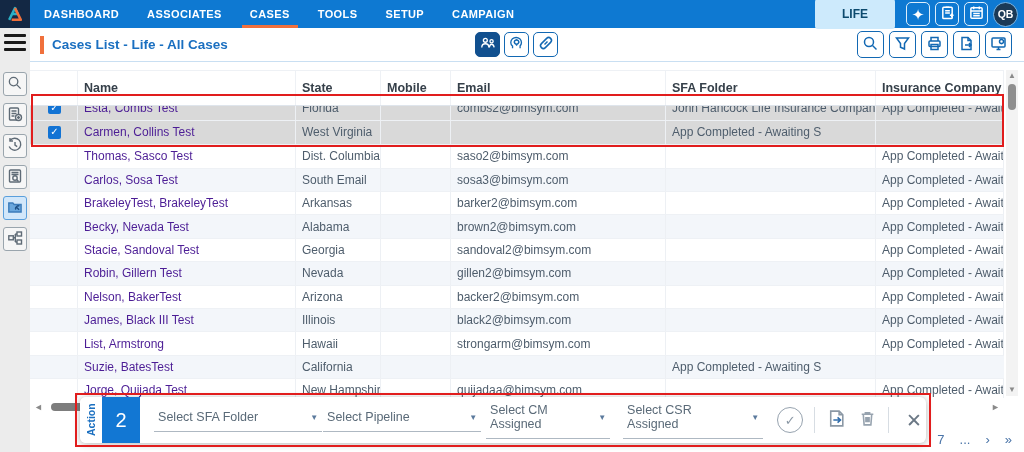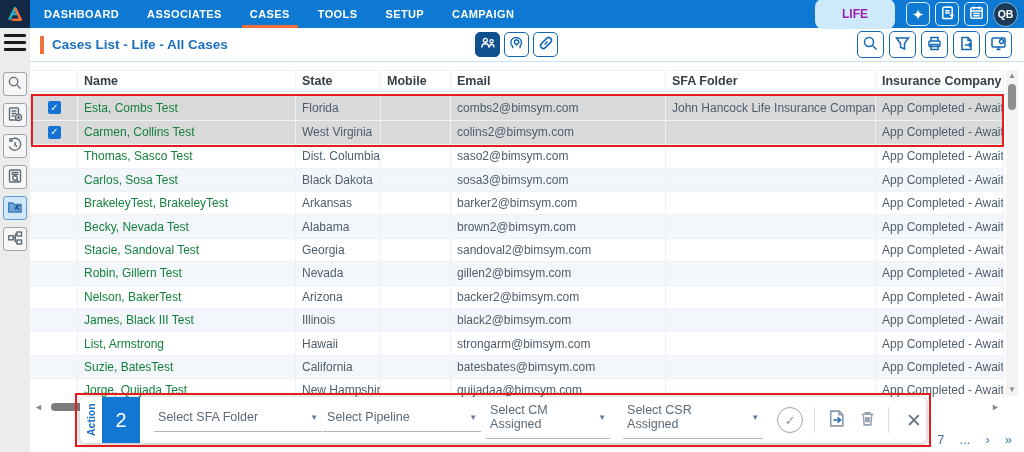--- a/index.html
+++ b/index.html
@@ -11,22 +11,22 @@
   }
   
   .topnav { position:absolute; left:0; top:0; width:1024px; height:28px;
     background:#0e79d2; display:flex; align-items:center; z-index:5; }
   .logo { width:30px; height:28px; background:#132844; display:flex; align-items:center; justify-content:center; flex:0 0 auto; }
   .nav-items { display:flex; height:28px; }
   .nav-item { position:relative; color:#fff; font-size:11px; font-weight:bold; letter-spacing:.4px;
     padding:0 14px; line-height:28px; cursor:pointer; text-decoration:none; }
   .nav-item.active::after { content:""; position:absolute; left:6px; right:6px; bottom:0; height:3px; background:#f0703c; }
   .nav-right { margin-left:auto; display:flex; align-items:center; gap:5px; padding-right:6px; }
-  .life-btn { background:#cdeafc; color:#a21caf; border:none; font-family:inherit; font-weight:bold;
-    font-size:12px; padding:8px 27px; border-radius:8px; margin-right:6px; cursor:pointer; }
+  .life-btn { background:#cdeafc; color:#0c4a6e; border:none; font-family:inherit; font-weight:bold;
+    font-size:12px; padding:8px 27px; border-radius:3px; margin-right:6px; cursor:pointer; }
   .nav-ic { width:24px; height:24px; border:1.5px solid #ddeefb; border-radius:5px; background:transparent;
     color:#fff; display:flex; align-items:center; justify-content:center; cursor:pointer; }
   .nav-ic svg { stroke:#fff; fill:none; stroke-width:1.6; }
   .sparkle { font-size:15px; line-height:1; color:#fff; }
   .qb { width:25px; height:25px; border-radius:50%; background:#1b3a57; border:1px solid #79b7e8;
     color:#fff; font-size:10.5px; font-weight:bold; display:flex; align-items:center; justify-content:center; cursor:pointer; }
   
   .toolbar { position:absolute; left:30px; top:28px; width:994px; height:34px; background:#fff;
     border-bottom:1px solid #c9dff2; display:flex; align-items:center; z-index:4; }
   .accent { width:4px; height:18px; background:#f0703c; margin:0 8px 0 10px; }
@@ -43,33 +43,33 @@
     display:flex; flex-direction:column; align-items:center; padding-top:6px; gap:7px; z-index:4; }
   .burger { width:22px; height:17px; display:flex; flex-direction:column; justify-content:space-between;
     margin-bottom:14px; cursor:pointer; }
   .burger span { display:block; height:3.2px; background:#1a1a1a; border-radius:1px; }
   .side-ic { width:24px; height:24px; border:1px solid #9aa5ad; border-radius:3px; background:#f6f6f6;
     color:#5f6b76; display:flex; align-items:center; justify-content:center; cursor:pointer; }
   .side-ic svg { stroke:currentColor; fill:none; stroke-width:1.4; }
   .side-ic.active { background:#d2e7fa; border-color:#5a9fdc; color:#2b77bd; }
   
   .thead, .trow { display:grid; grid-template-columns:48px 218px 85px 70px 215px 210px minmax(0,1fr); }
-  .thead { position:absolute; left:30px; top:70px; width:974px; height:22px; background:#fff;
+  .thead { position:absolute; left:30px; top:70px; width:974px; height:36px; background:#fff;
     border-bottom:1px solid #dfe5ec; border-top:1px solid #eef1f5; font-size:12.5px; font-weight:bold; color:#36404a;
     align-items:center; z-index:2; }
   .thead .hcell { padding-left:6px; border-right:1px solid #eef1f5; height:100%; display:flex; align-items:center;
     white-space:nowrap; overflow:hidden; }
   .rows { position:absolute; left:30px; top:96px; width:974px; height:302px; overflow:hidden; z-index:1; }
   .trow { height:23.4px; font-size:12px; color:#4e5d6c; border-bottom:1px solid #eef1f5; align-items:center;
     background:#fff; cursor:pointer; }
   .trow.alt { background:#f3f6fa; }
   .trow.selected { background:#d9d9d9; height:24.6px; }
   .cell { padding-left:6px; white-space:nowrap; overflow:hidden; border-right:1px solid #edf0f4; height:100%;
     display:flex; align-items:center; }
-  .c-name { color:#15803d; }
+  .c-name { color:#4c1d95; }
   .cb { width:13px; height:13px; background:#1273d4; border-radius:2px; margin-left:12px;
     display:flex; align-items:center; justify-content:center; }
   .cb .tick { color:#fff; font-size:10px; line-height:1; }
   .trow:not(.selected) .cb { visibility:hidden; }
   
   .vscroll { position:absolute; left:1006px; top:70px; width:12px; height:326px; background:#f3f3f3;
     display:flex; flex-direction:column; align-items:center; z-index:2; }
   .vscroll .arr { font-size:8px; color:#8a8a8a; line-height:12px; cursor:pointer; }
   .vthumb { width:8px; height:26px; background:#8f8f8f; border-radius:4px; margin-top:2px; cursor:grab; }
   .vscroll .arr.down { margin-top:auto; }
@@ -290,21 +290,20 @@
   </div>
       <div class="trow selected">
     <div class="cell c-check">
       <span class="cb">
             <span class="tick">✓</span>
           </span>
     </div>
     <div class="cell c-name">Carmen, Collins Test</div>
     <div class="cell c-state">West Virginia</div>
     <div class="cell c-mobile"></div>
-    <div class="cell c-email">colins2@bimsym.com</div>
     <div class="cell c-ins"></div>
     <div class="cell c-sfa">App Completed - Awaiting S</div>
   </div>
       <div class="trow">
     <div class="cell c-check">
       <span class="cb">
             <span class="tick"></span>
           </span>
     </div>
     <div class="cell c-name">Thomas, Sasco Test</div>
@@ -314,21 +313,21 @@
     <div class="cell c-ins"></div>
     <div class="cell c-sfa">App Completed - Awaiting S</div>
   </div>
       <div class="trow alt">
     <div class="cell c-check">
       <span class="cb">
             <span class="tick"></span>
           </span>
     </div>
     <div class="cell c-name">Carlos, Sosa Test</div>
-    <div class="cell c-state">Black Dakota</div>
+    <div class="cell c-state">South Email</div>
     <div class="cell c-mobile"></div>
     <div class="cell c-email">sosa3@bimsym.com</div>
     <div class="cell c-ins"></div>
     <div class="cell c-sfa">App Completed - Awaiting S</div>
   </div>
       <div class="trow">
     <div class="cell c-check">
       <span class="cb">
             <span class="tick"></span>
           </span>
@@ -420,21 +419,20 @@
   </div>
       <div class="trow alt">
     <div class="cell c-check">
       <span class="cb">
             <span class="tick"></span>
           </span>
     </div>
     <div class="cell c-name">Suzie, BatesTest</div>
     <div class="cell c-state">California</div>
     <div class="cell c-mobile"></div>
-    <div class="cell c-email">batesbates@bimsym.com</div>
     <div class="cell c-ins"></div>
     <div class="cell c-sfa">App Completed - Awaiting S</div>
   </div>
       <div class="trow">
     <div class="cell c-check">
       <span class="cb">
             <span class="tick"></span>
           </span>
     </div>
     <div class="cell c-name">Jorge, Quijada Test</div>

